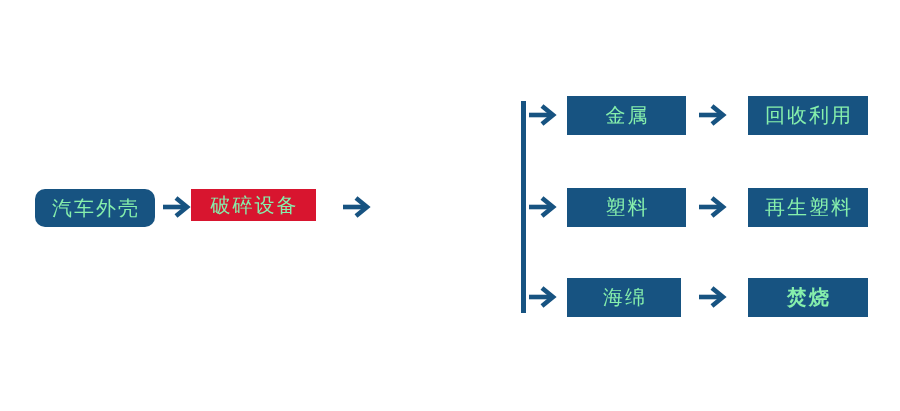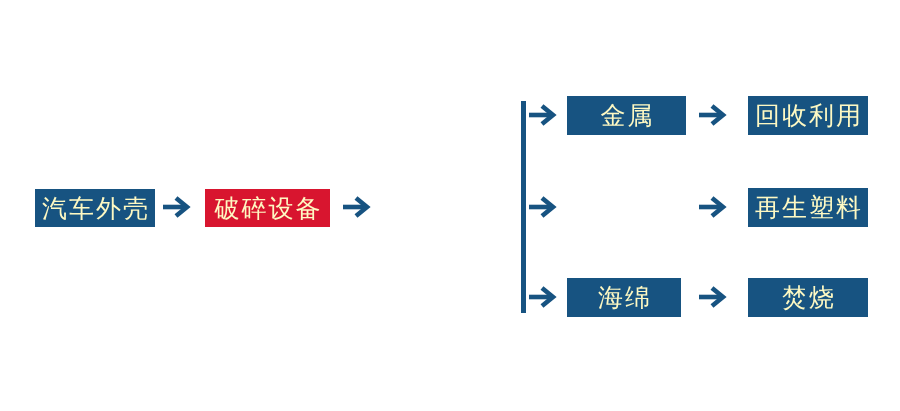--- a/index.html
+++ b/index.html
@@ -13,28 +13,28 @@
     width: 900px;
     height: 411px;
     background: var(--canvas-white, #ffffff);
     overflow: hidden;
   }
   .node {
     position: absolute;
     display: flex;
     align-items: center;
     justify-content: center;
-    color: #fef9c3;
-    font-size: 25px;
+    color: #86efac;
+    font-size: 20px;
     letter-spacing: 2px;
     text-indent: 2px;
     white-space: nowrap;
     background: var(--primary-blue, #175381);
   }
-  .node[data-color="blue"] { background: var(--primary-blue, #175381); }
+  .node[data-color="blue"] { background: var(--primary-blue, #175381); border-radius: 10px; }
   .node[data-color="red"]  { background: var(--accent-red, #d8152f); }
   .arrow {
     position: absolute;
     width: 34px;
     height: 26px;
   }
   .arrow svg { display: block; }
   .arrow path {
     stroke: var(--primary-blue, #175381);
     stroke-width: 4.6;
@@ -46,39 +46,39 @@
     position: absolute;
     left: 521px;
     top: 101px;
     width: 5px;
     height: 212px;
     background: var(--primary-blue, #175381);
   }
   
   .n-car      { left: 35px;  top: 189px; width: 120px; height: 38px; }
   .a-1        { left: 161px; top: 194px; }
-  .n-crusher  { left: 205px; top: 189px; width: 125px; height: 38px; }
+  .n-crusher  { left: 191px; top: 189px; width: 125px; height: 32px; }
   .a-2        { left: 341px; top: 194px; }
   .n-sorting  { left: 385px; top: 188px; width: 118px; height: 39px; }
   
   .a-b1 { left: 527px; top: 102px; }
   .a-b2 { left: 527px; top: 194px; }
   .a-b3 { left: 527px; top: 284px; }
   
   .n-metal   { left: 567px; top: 96px;  width: 119px; height: 39px; }
   .n-plastic { left: 567px; top: 188px; width: 119px; height: 39px; }
   .n-sponge  { left: 567px; top: 278px; width: 114px; height: 39px; }
   
   .a-o1 { left: 697px; top: 102px; }
   .a-o2 { left: 697px; top: 194px; }
   .a-o3 { left: 697px; top: 284px; }
   
   .n-recycle   { left: 748px; top: 96px;  width: 120px; height: 39px; }
   .n-replastic { left: 748px; top: 188px; width: 120px; height: 39px; }
-  .n-burn      { left: 748px; top: 278px; width: 120px; height: 39px; }
+  .n-burn      { left: 748px; top: 278px; width: 120px; height: 39px; font-weight: bold; }
 </style>
 </head>
 <body>
 
 <div class="canvas">
 
   <div class="node n-car" data-color="blue">汽车外壳</div>
 
   <div class="arrow a-1">
     <svg width="34" height="26" viewBox="0 0 34 26">
@@ -112,20 +112,21 @@
       </svg>
   </div>
   <div class="arrow a-b3">
     <svg width="34" height="26" viewBox="0 0 34 26">
         <path d="M2 13 H23"></path>
         <path d="M15 4 L26 13 L15 22"></path>
       </svg>
   </div>
 
   <div class="node n-metal">金属</div>
+  <div class="node n-plastic">塑料</div>
   <div class="node n-sponge">海绵</div>
 
   <div class="arrow a-o1">
     <svg width="34" height="26" viewBox="0 0 34 26">
         <path d="M2 13 H23"></path>
         <path d="M15 4 L26 13 L15 22"></path>
       </svg>
   </div>
   <div class="arrow a-o2">
     <svg width="34" height="26" viewBox="0 0 34 26">

